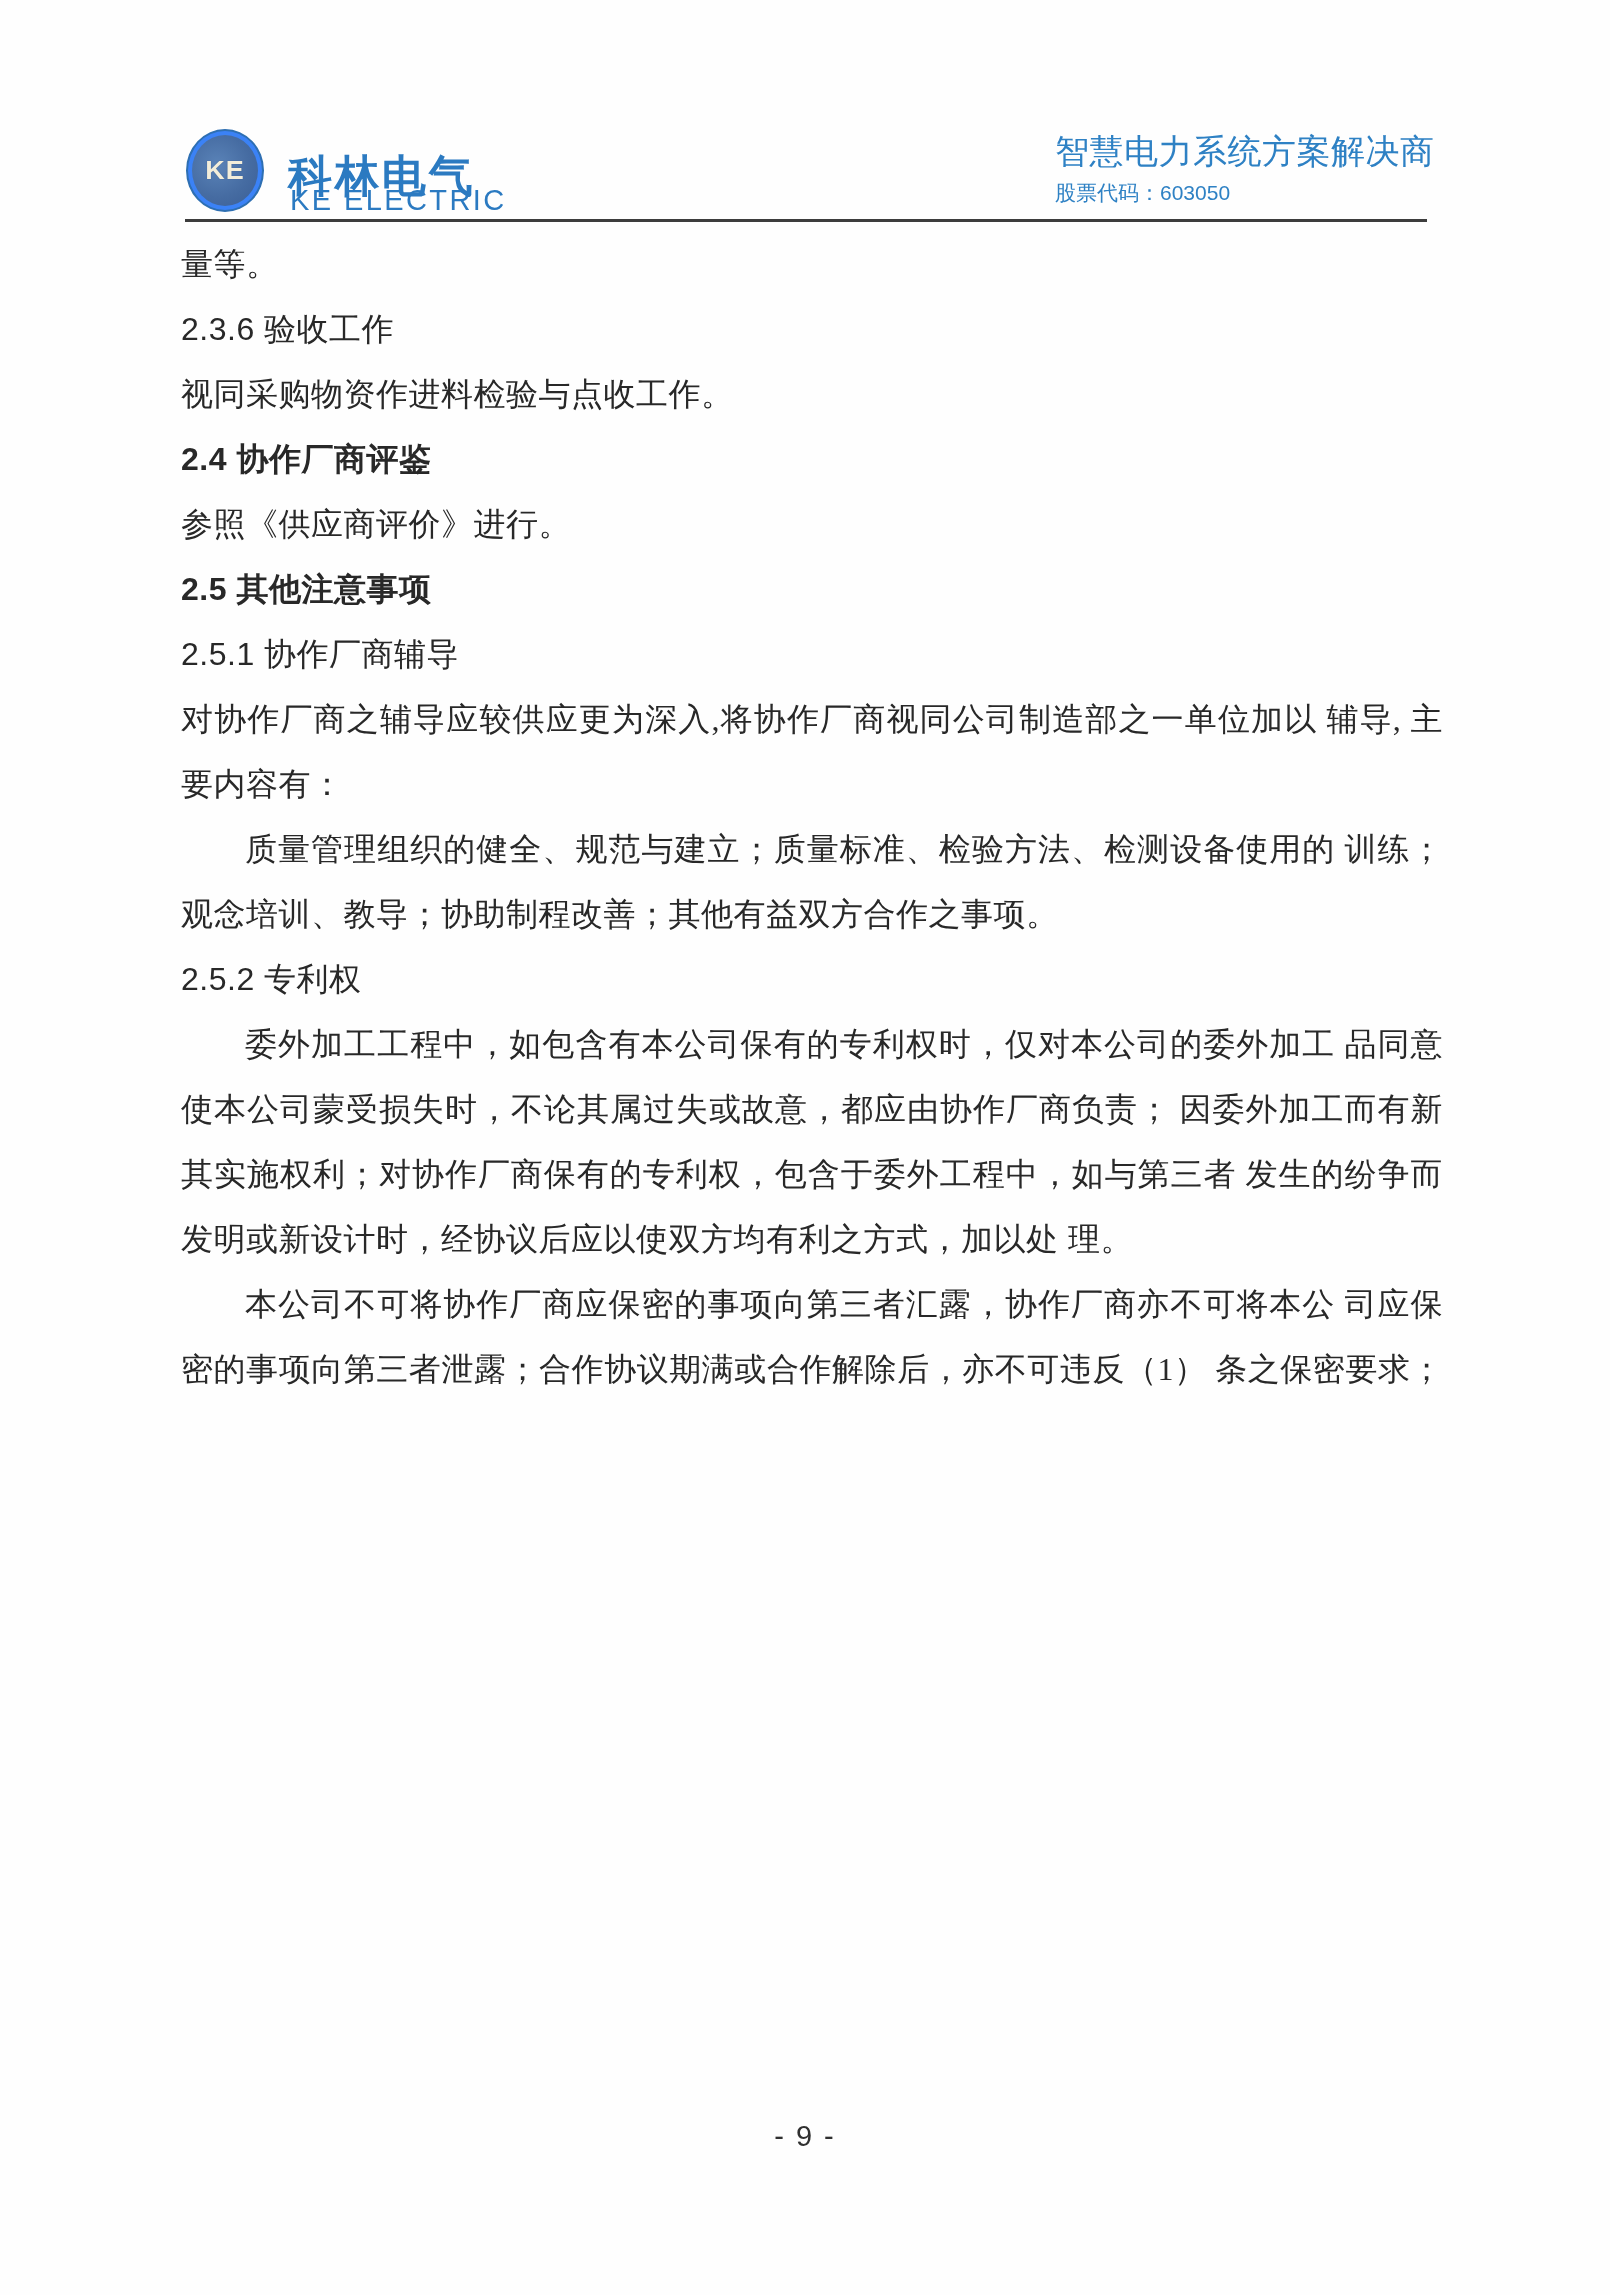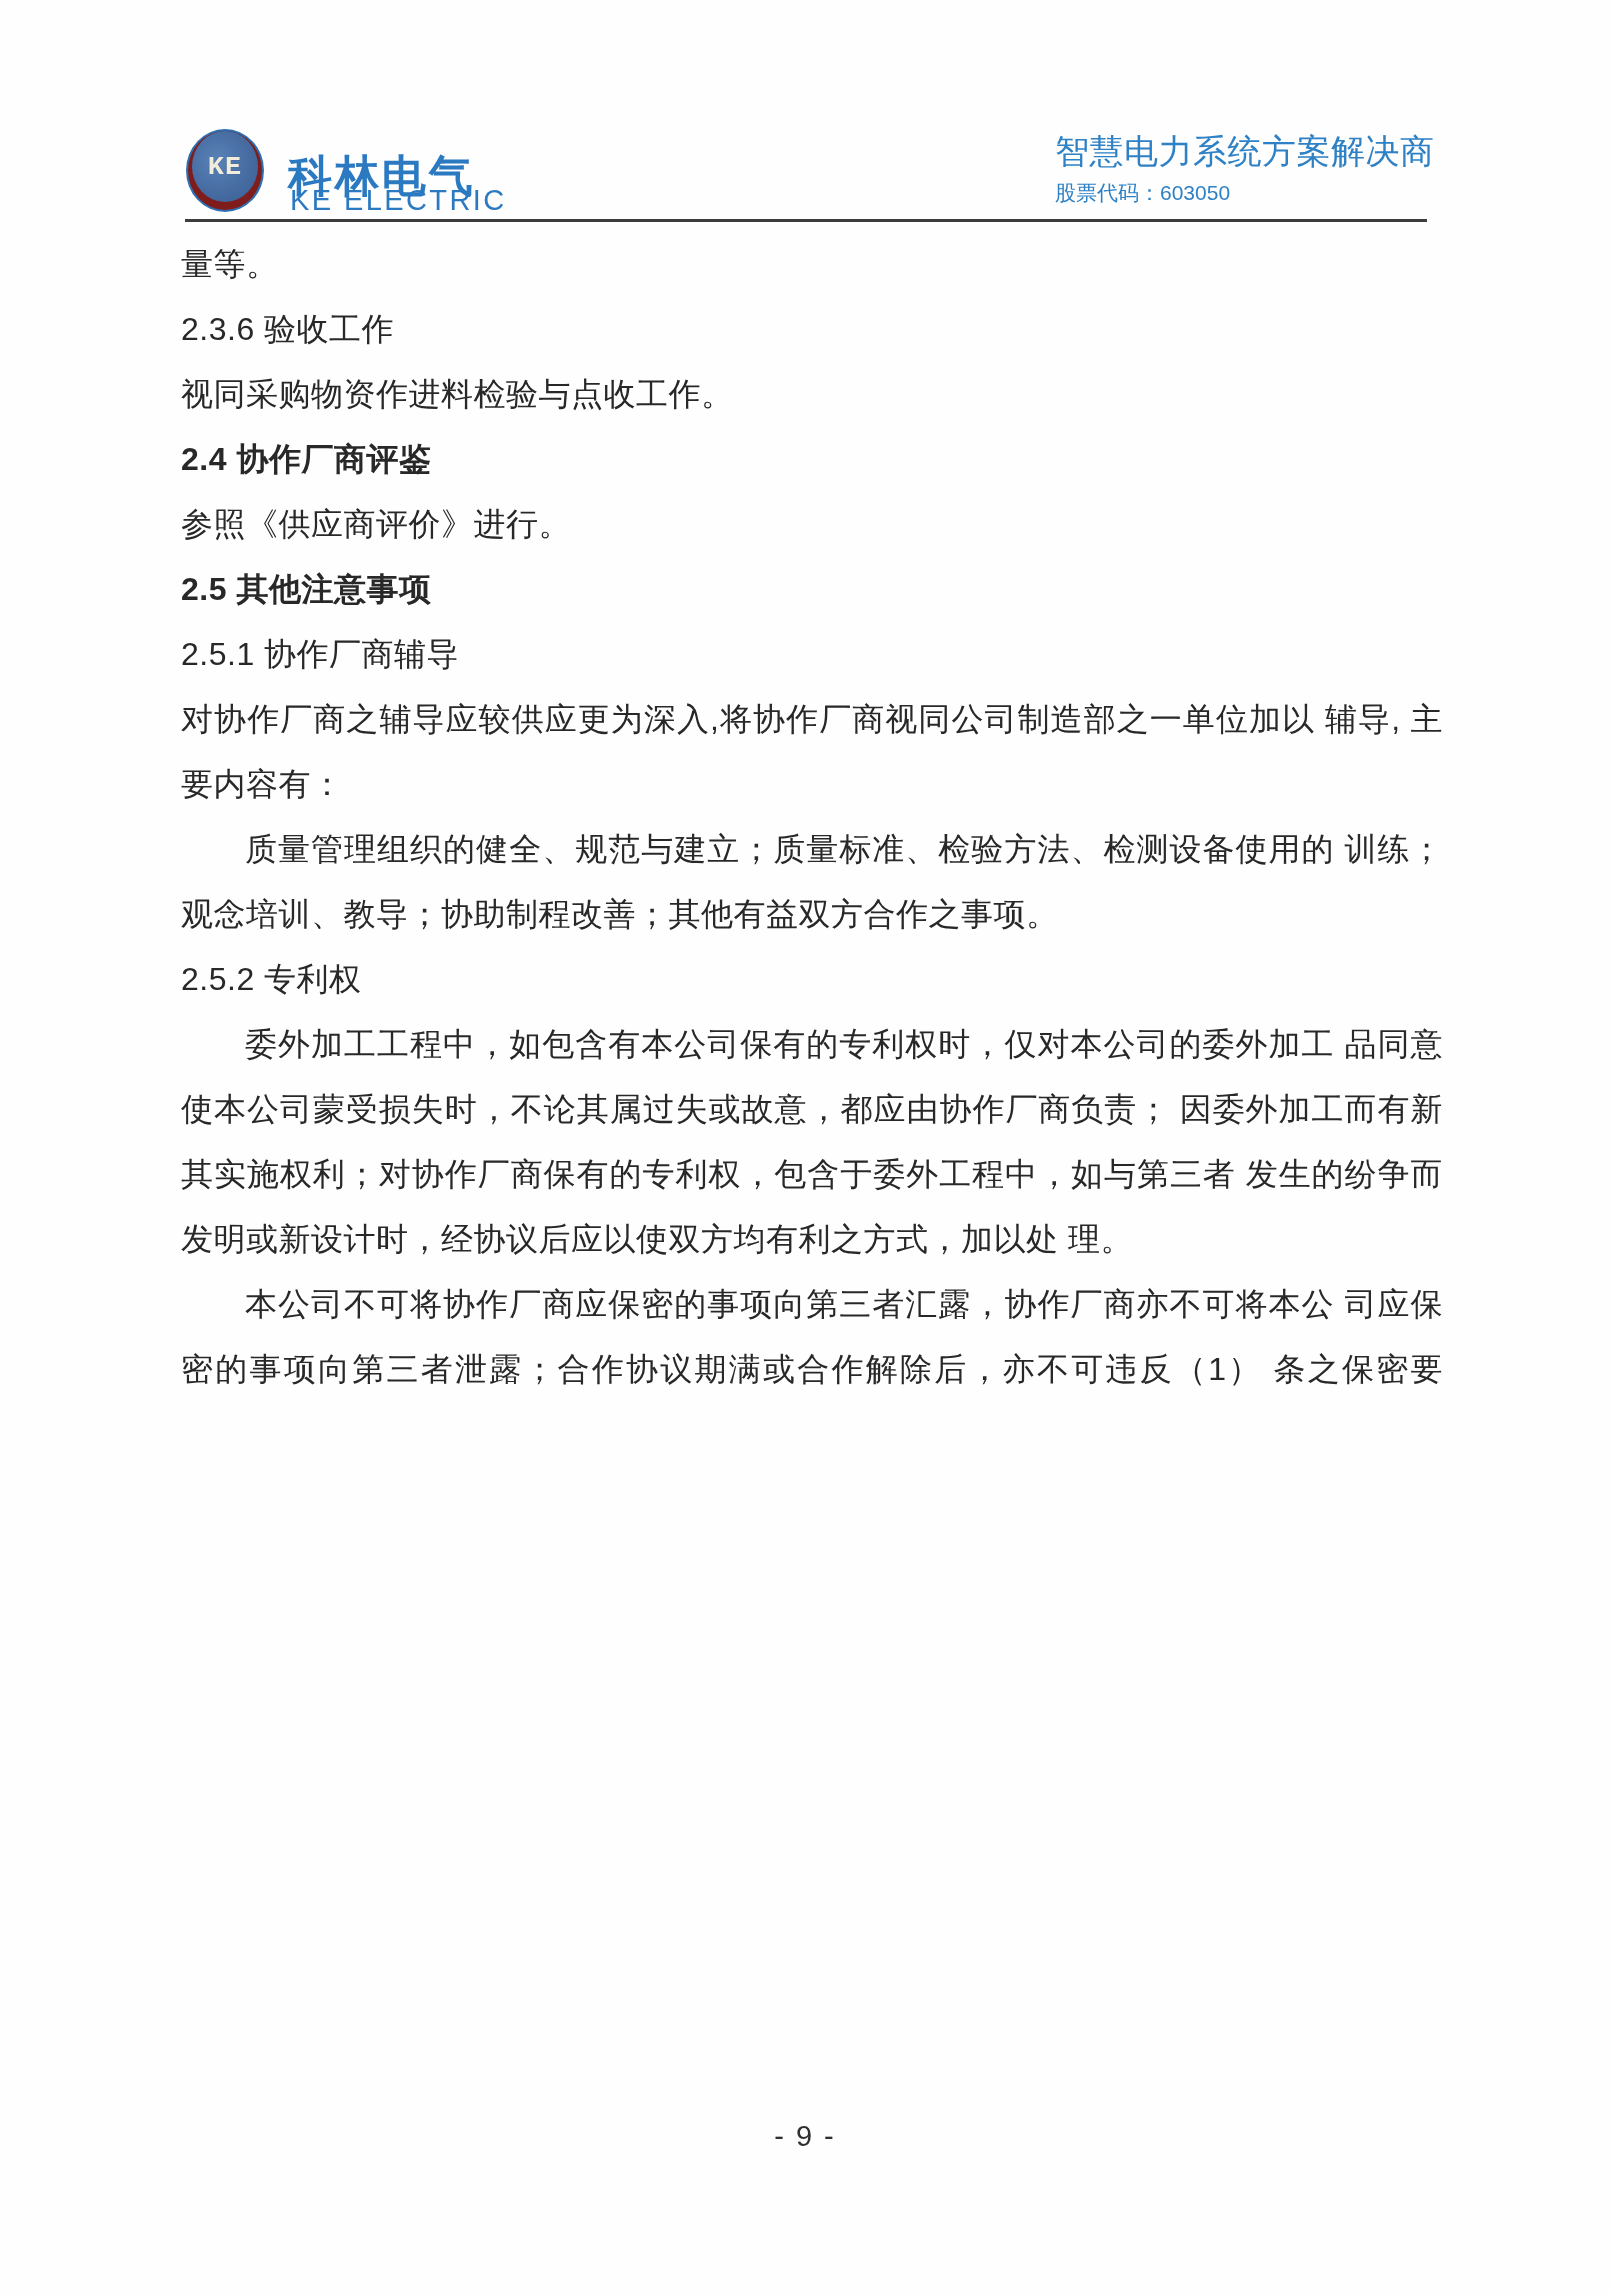--- a/index.html
+++ b/index.html
@@ -11,24 +11,23 @@
     font-family:"Liberation Sans", sans-serif;
     color:#282828;
     overflow:hidden;
   }
 
   
   .logo-ring {
     position:absolute; left:186px; top:129px;
     width:78px; height:83px;
     border:2.9px solid #2e6fb2; border-radius:50%;
-    background:#7f1d1d;
-    display:flex; align-items:flex-start; justify-content:center;
+    background:#3b82f6;
+    display:flex; align-items:center; justify-content:center;
     box-sizing:border-box;
-    font-family:Liberation Mono, monospace;
   }
   .logo-disc {
     width:66px; height:71px; border-radius:50%;
     background: radial-gradient(circle at 38% 42%, #5a83b8 0%, #466ca2 55%, #3a5e95 100%);
     display:flex; align-items:center; justify-content:center;
   }
   .logo-monogram {
     color:#f2edda; font-weight:700; font-size:27px; letter-spacing:1px;
     transform:scaleY(0.95);
     text-shadow:0 0 1px #2c4f86;
@@ -69,20 +68,21 @@
     height:65px; line-height:65px;
     font-size:32px;
     white-space:nowrap;
     letter-spacing:0.5px;
   }
   .line.just {
     white-space:normal;
     text-align:justify;
     text-align-last:justify;
     overflow:hidden;
+    font-family:Liberation Serif, serif;
   }
   .line.bold { font-weight:700; }
   .line.indent { padding-left:64px; }
 
   
   .footer {
     position:absolute; top:2120px; left:0; width:100%;
     text-align:center;
     font-size:29px; color:#303030; letter-spacing:2px;
   }

